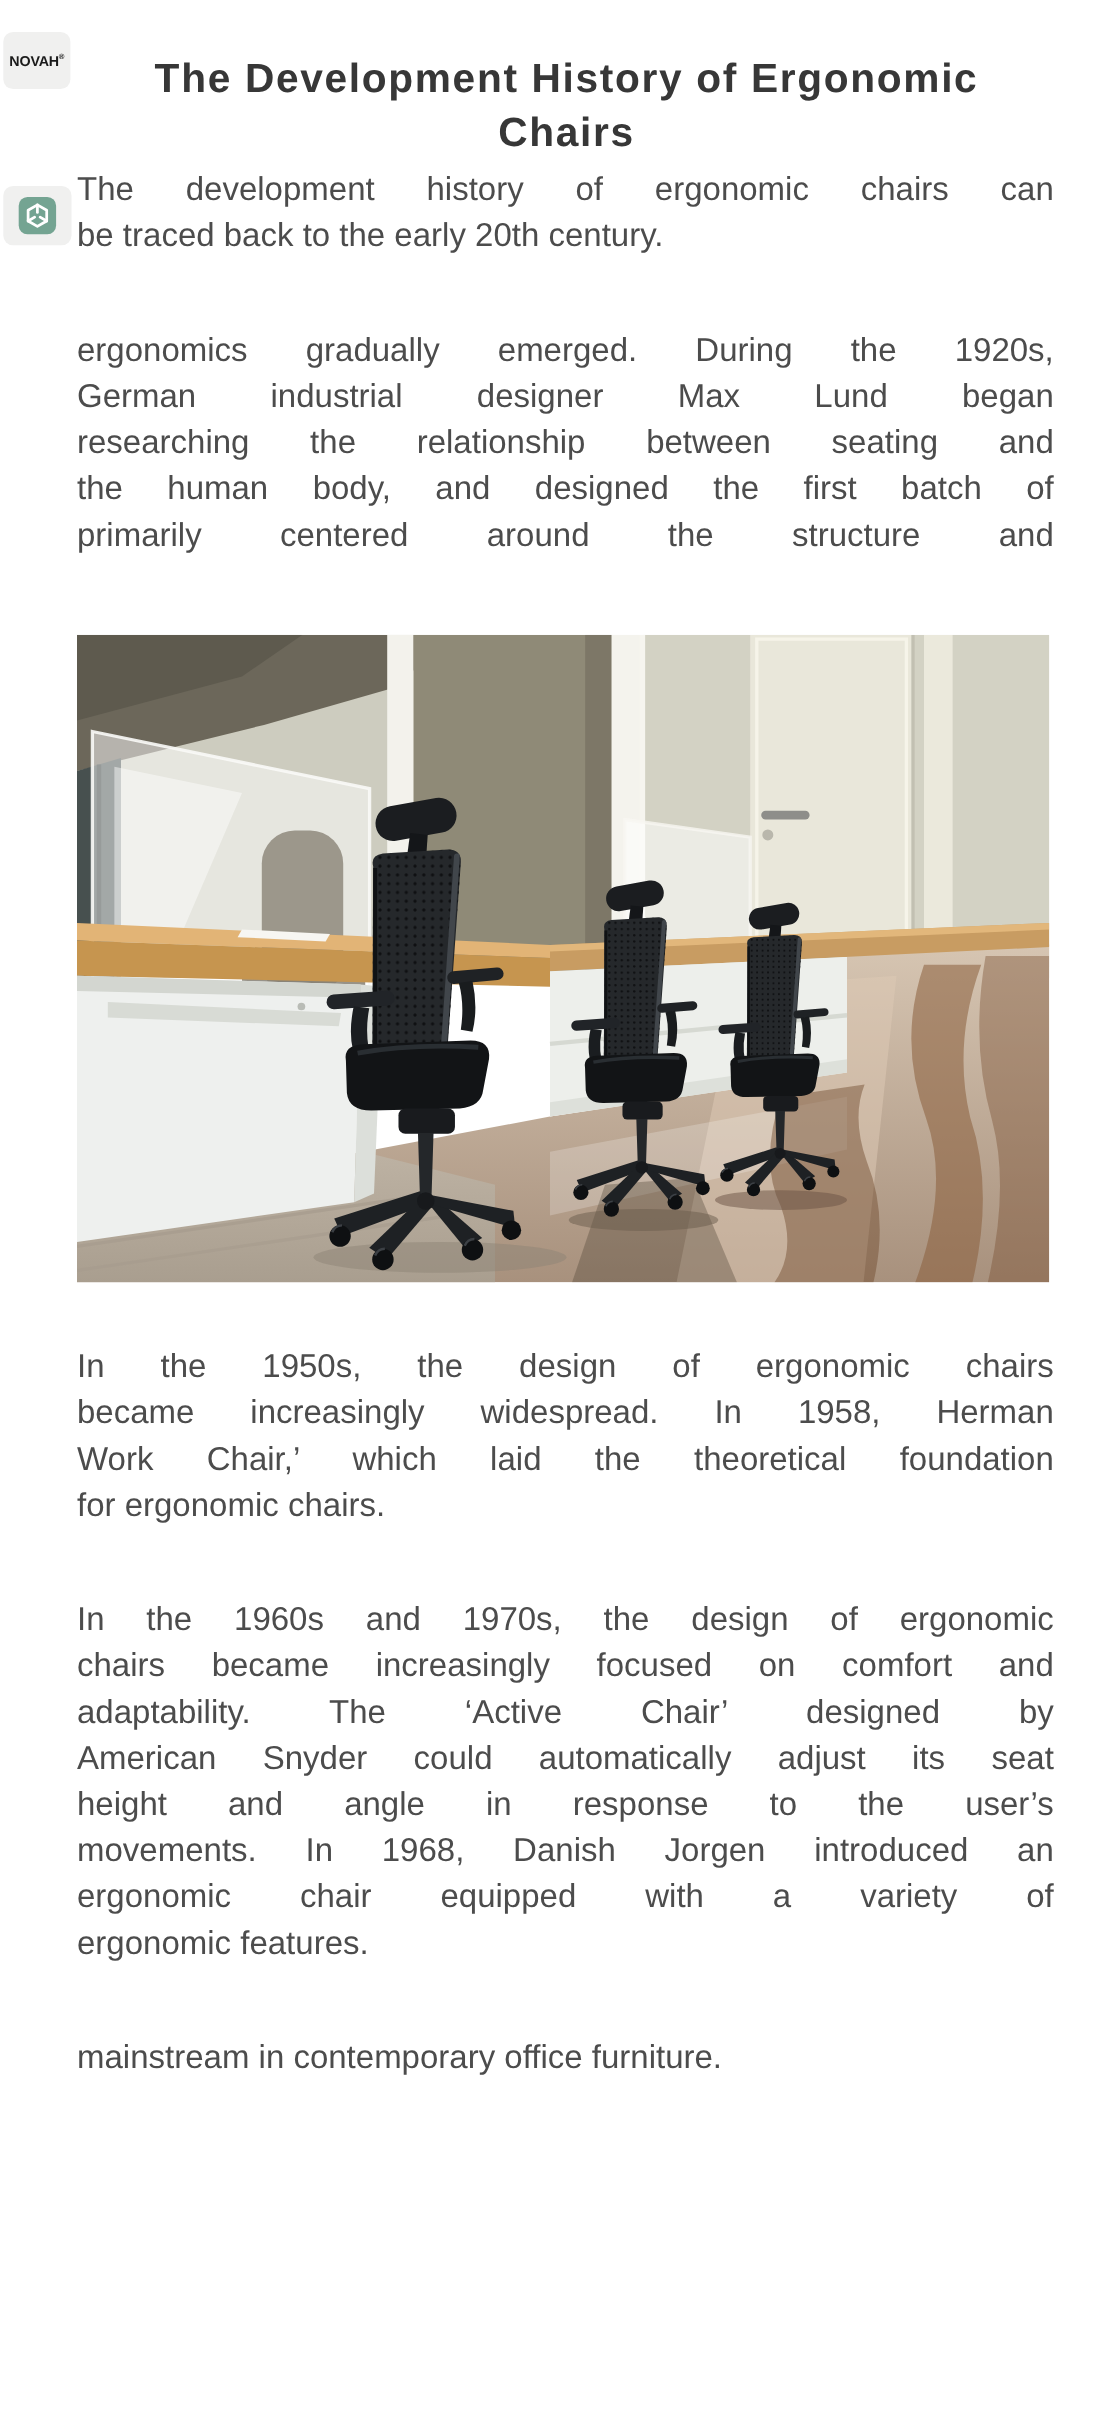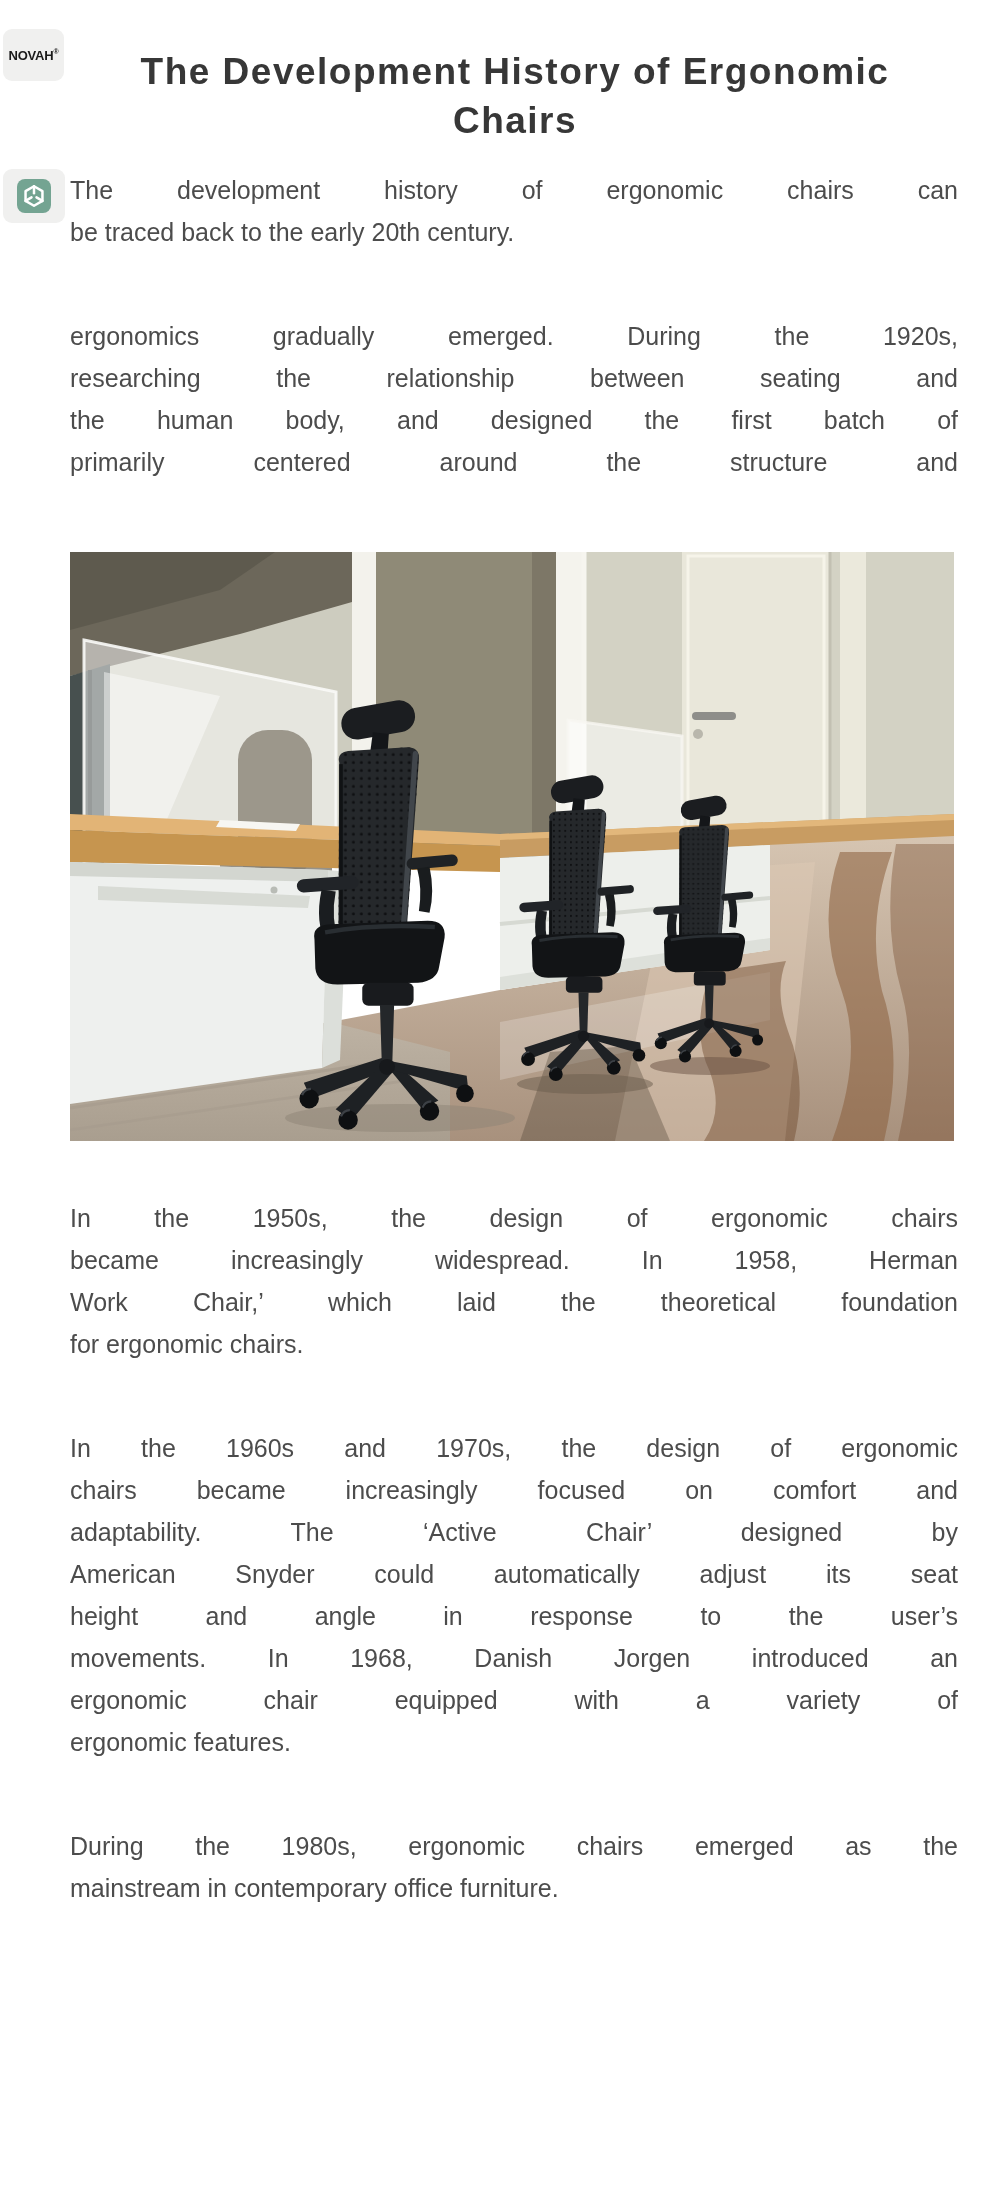--- a/index.html
+++ b/index.html
@@ -33,22 +33,22 @@
 
   
   .title{
     position:absolute;left:70px;top:22px;width:890px;
     font-size:37px;line-height:49px;font-weight:700;letter-spacing:1.5px;
     color:#373737;
     text-align:center;
   }
 
   
-  .content{position:absolute;left:70px;top:169px;width:888px;color:#4c4c4c;
-    font-size:25px;line-height:42px;}
+  .content{position:absolute;left:70px;top:152px;width:888px;color:#4c4c4c;
+    font-size:30px;line-height:42px;}
   .para{margin:0 0 62px 0;}
   .para:last-child{margin-bottom:0;}
   .tline{min-height:42px;}
   .just{text-align:justify;text-align-last:justify;}
 
   
   .photo{
     width:884px;height:589px;margin:69px 0 56px 0;overflow:hidden;
   }
   .photo svg{display:block;width:884px;height:589px;}
@@ -82,20 +82,21 @@
 
   <div class="content">
 
     <div>
         <div class="para">
           <div class="tline just">The development history of ergonomic chairs can</div>
           <div class="tline">be traced back to the early 20th century.</div>
         </div>
         <div class="para">
           <div class="tline just">ergonomics gradually emerged. During the 1920s,</div>
+          <div class="tline just">German industrial designer Max Lund began</div>
           <div class="tline just">researching the relationship between seating and</div>
           <div class="tline just">the human body, and designed the first batch of</div>
           <div class="tline just">primarily centered around the structure and</div>
         </div>
       </div>
 
     <div class="photo" role="img" aria-label="Three black ergonomic office chairs with headrests at a wooden desk, white cabinets and glass partitions in a modern office with a glossy reflective floor and a white door">
       <svg viewBox="0 0 884 589" preserveAspectRatio="none">
         <defs>
           <pattern id="perf" patternUnits="userSpaceOnUse" width="9" height="9">
@@ -214,19 +215,18 @@
           <div class="tline just">In the 1960s and 1970s, the design of ergonomic</div>
           <div class="tline just">chairs became increasingly focused on comfort and</div>
           <div class="tline just">adaptability. The ‘Active Chair’ designed by</div>
           <div class="tline just">American Snyder could automatically adjust its seat</div>
           <div class="tline just">height and angle in response to the user’s</div>
           <div class="tline just">movements. In 1968, Danish Jorgen introduced an</div>
           <div class="tline just">ergonomic chair equipped with a variety of</div>
           <div class="tline">ergonomic features.</div>
         </div>
         <div class="para">
-          <div class="tline just">During the 1980s, ergonomic chairs emerged as the</div>
           <div class="tline">mainstream in contemporary office furniture.</div>
         </div>
       </div>
 
   </div>
 </div>
 
 </body></html>

